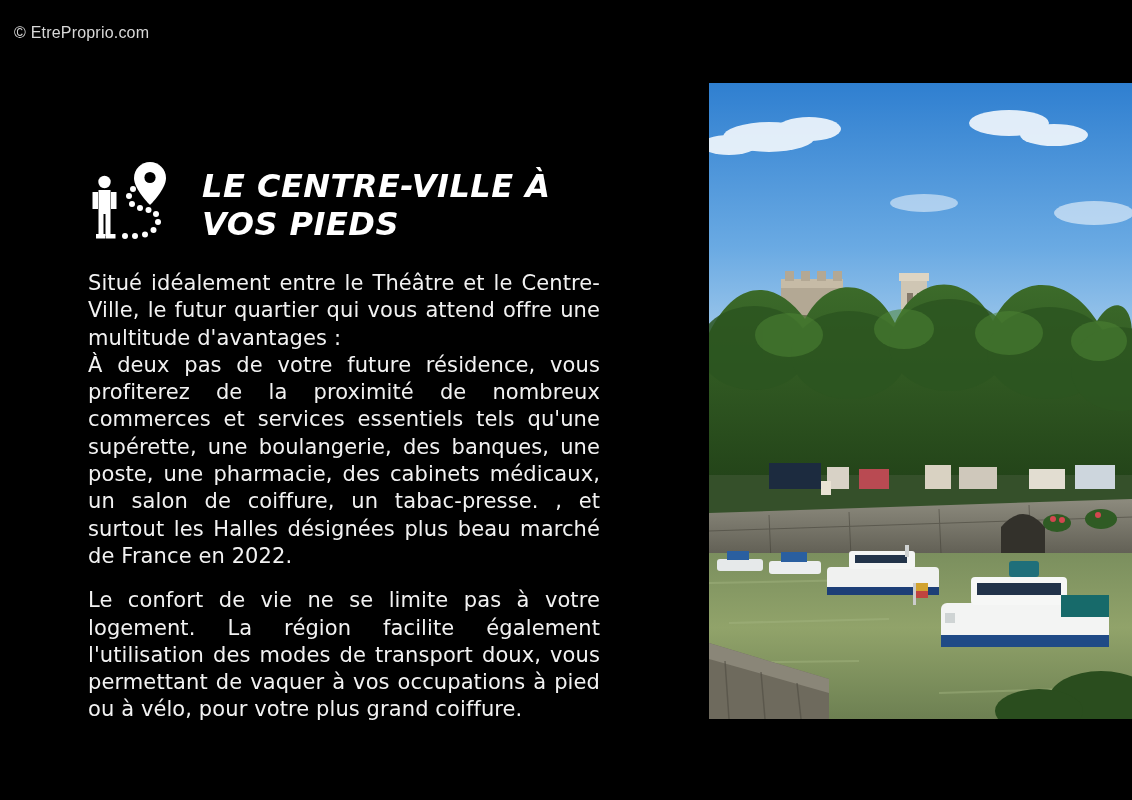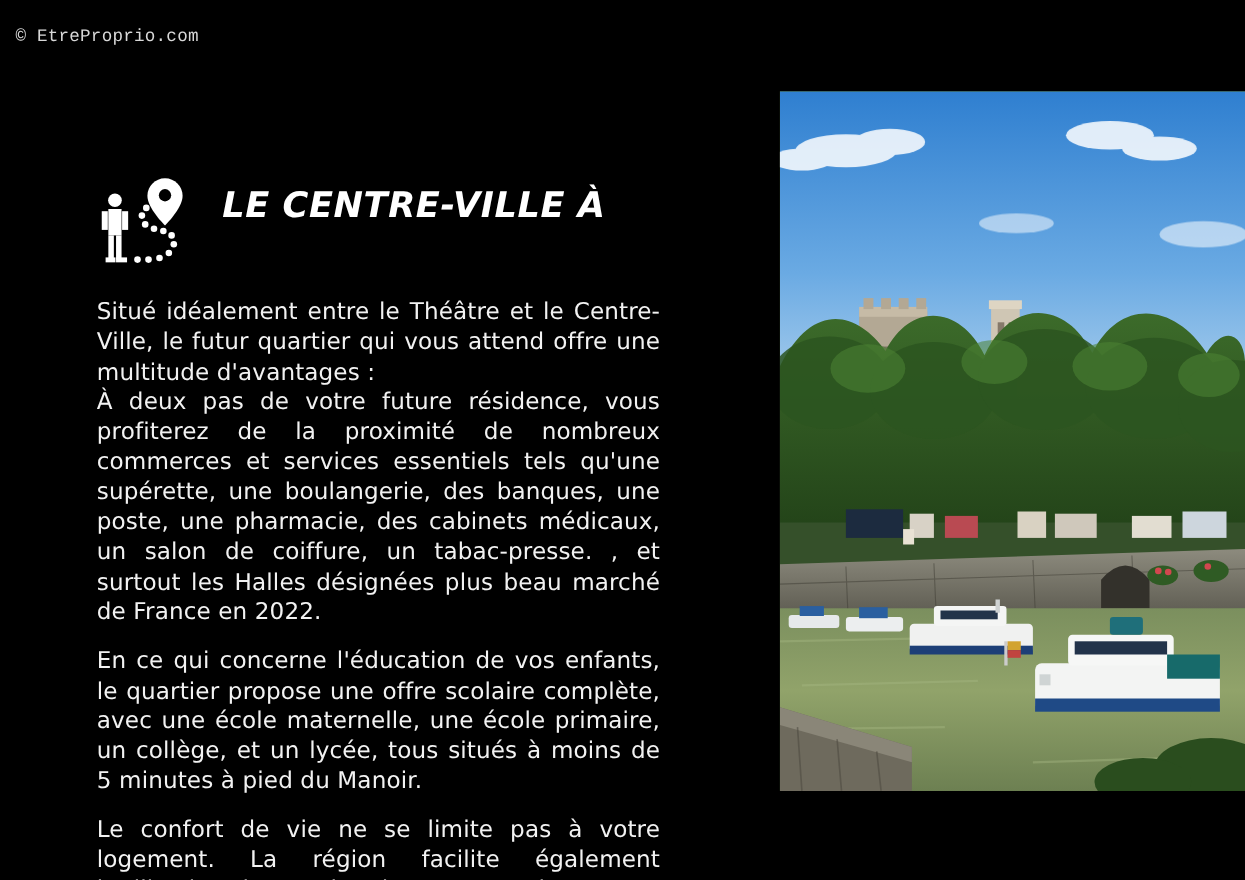--- a/index.html
+++ b/index.html
@@ -23,21 +23,21 @@
   }
 
   
   .watermark {
     position: absolute;
     top: 24px;
     left: 14px;
     font-size: 16px;
     color: #d8d8d8;
     letter-spacing: 0.2px;
-    font-family: Liberation Mono, monospace;
+    font-family: Liberation Sans, sans-serif;
     white-space: nowrap;
   }
 
   
   .content {
     position: absolute;
     left: 88px;
     top: 150px;
     width: 512px;
   }
@@ -141,27 +141,27 @@
             <circle cx="60.5" cy="54" r="3.0"></circle>
             <circle cx="52" cy="52" r="3.0"></circle>
             <circle cx="44" cy="48" r="3.0"></circle>
             <circle cx="41" cy="40" r="3.0"></circle>
             <circle cx="45" cy="33" r="3.0"></circle>
           </g>
         </svg>
       </div>
       <div class="heading-text">
         <div>LE CENTRE-VILLE À</div>
+        <div>VOS PIEDS</div>
       </div>
     </div>
 
     <div class="body-text">
       <p class="para tight">Situé idéalement entre le Théâtre et le Centre-Ville, le futur quartier qui vous attend offre une multitude d'avantages :</p>
       <p class="para">À deux pas de votre future résidence, vous profiterez de la proximité de nombreux commerces et services essentiels tels qu'une supérette, une boulangerie, des banques, une poste, une pharmacie, des cabinets médicaux, un salon de coiffure, un tabac-presse. , et surtout les Halles désignées plus beau marché de France en 2022.</p>
-      <p class="para">En ce qui concerne l'éducation de vos enfants, le quartier propose une offre scolaire complète, avec une école maternelle, une école primaire, un collège, et un lycée, tous situés à moins de 5 minutes à pied du Manoir.</p>
       <p class="para">Le confort de vie ne se limite pas à votre logement. La région facilite également l'utilisation des modes de transport doux, vous permettant de vaquer à vos occupations à pied ou à vélo, pour votre plus grand coiffure.</p>
     </div>
 
   </div>
 
   <div class="photo">
     <svg viewBox="0 0 423 636" width="423" height="636" aria-hidden="true">
       <defs>
         <linearGradient id="sky" x1="0" y1="0" x2="0" y2="1">
           <stop offset="0%" stop-color="#2f7fd0"></stop>

